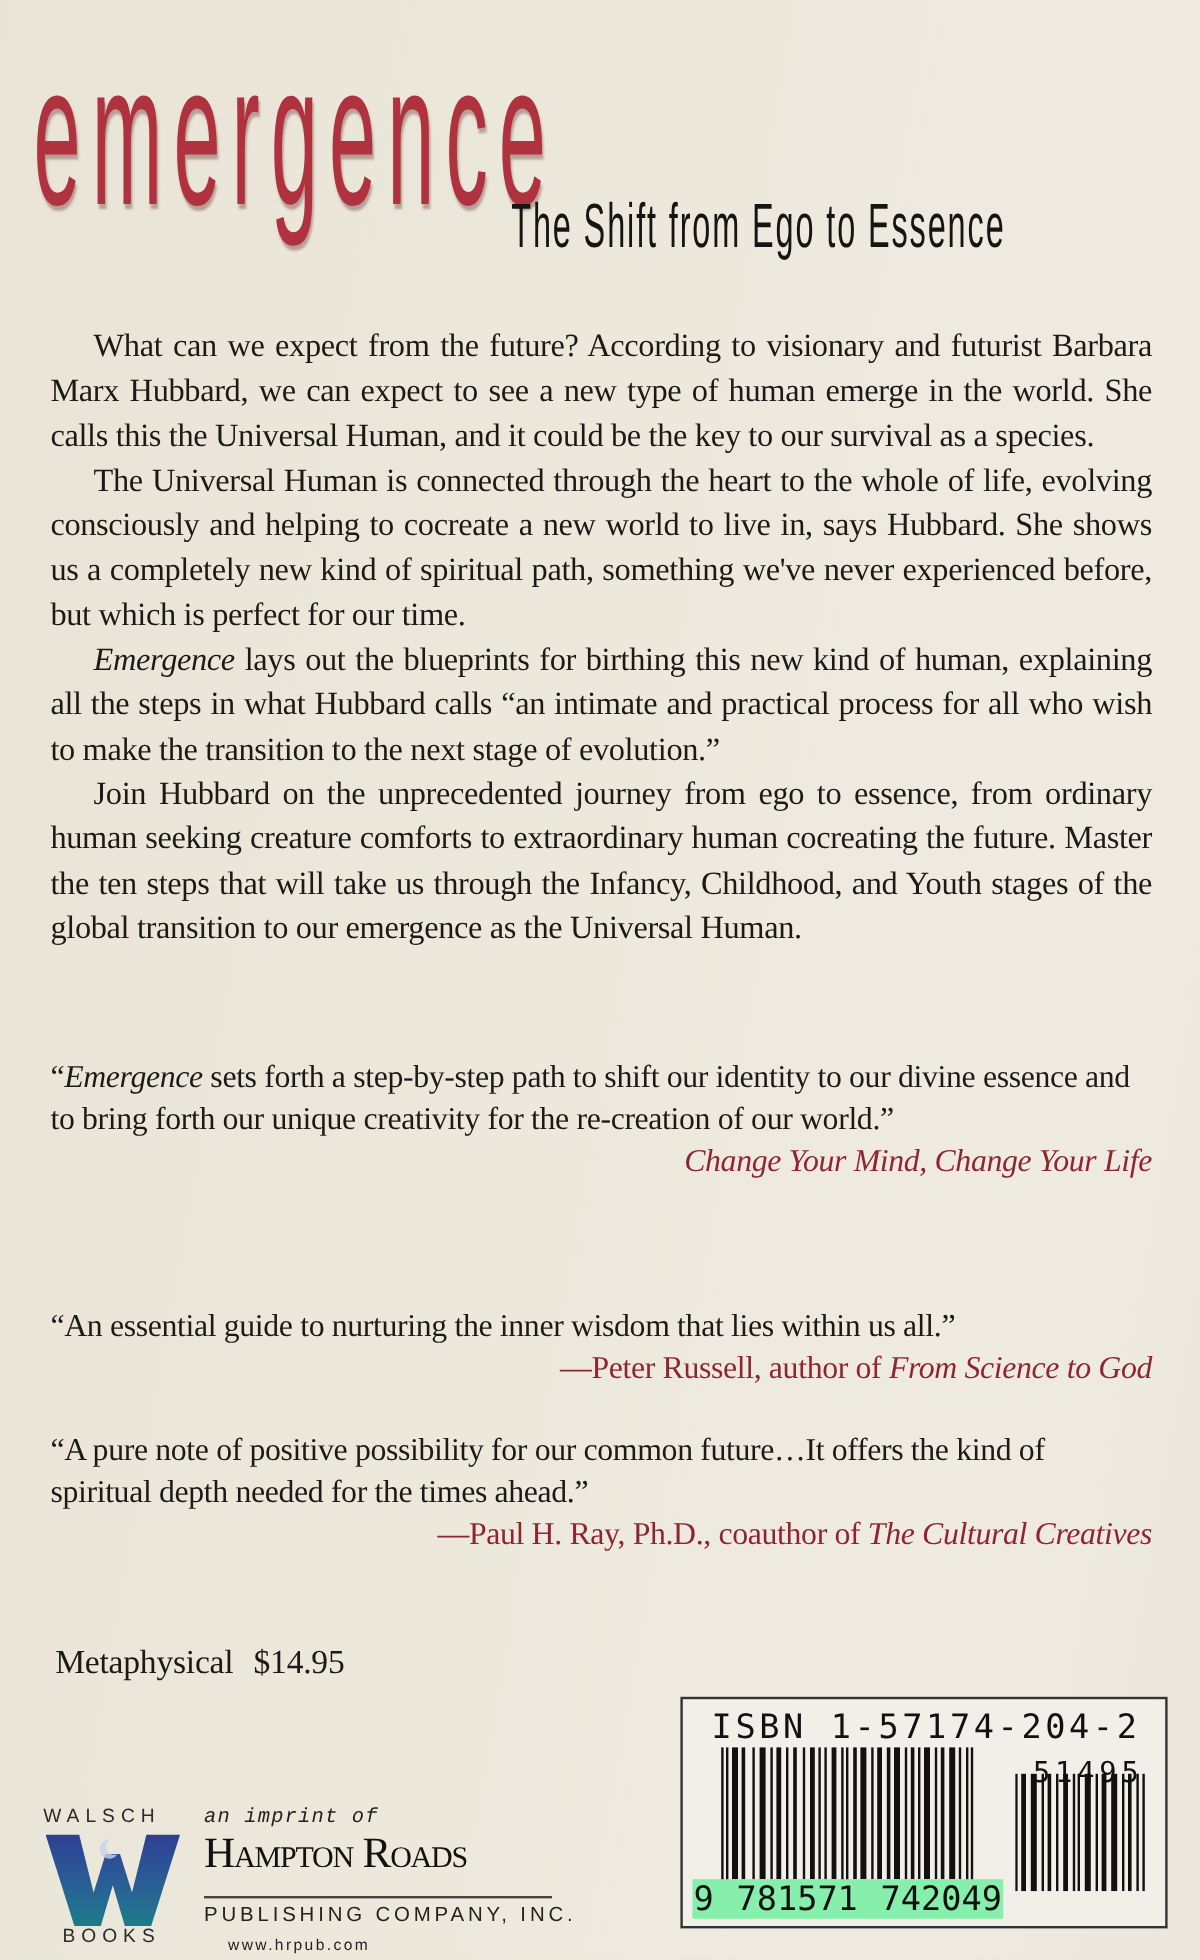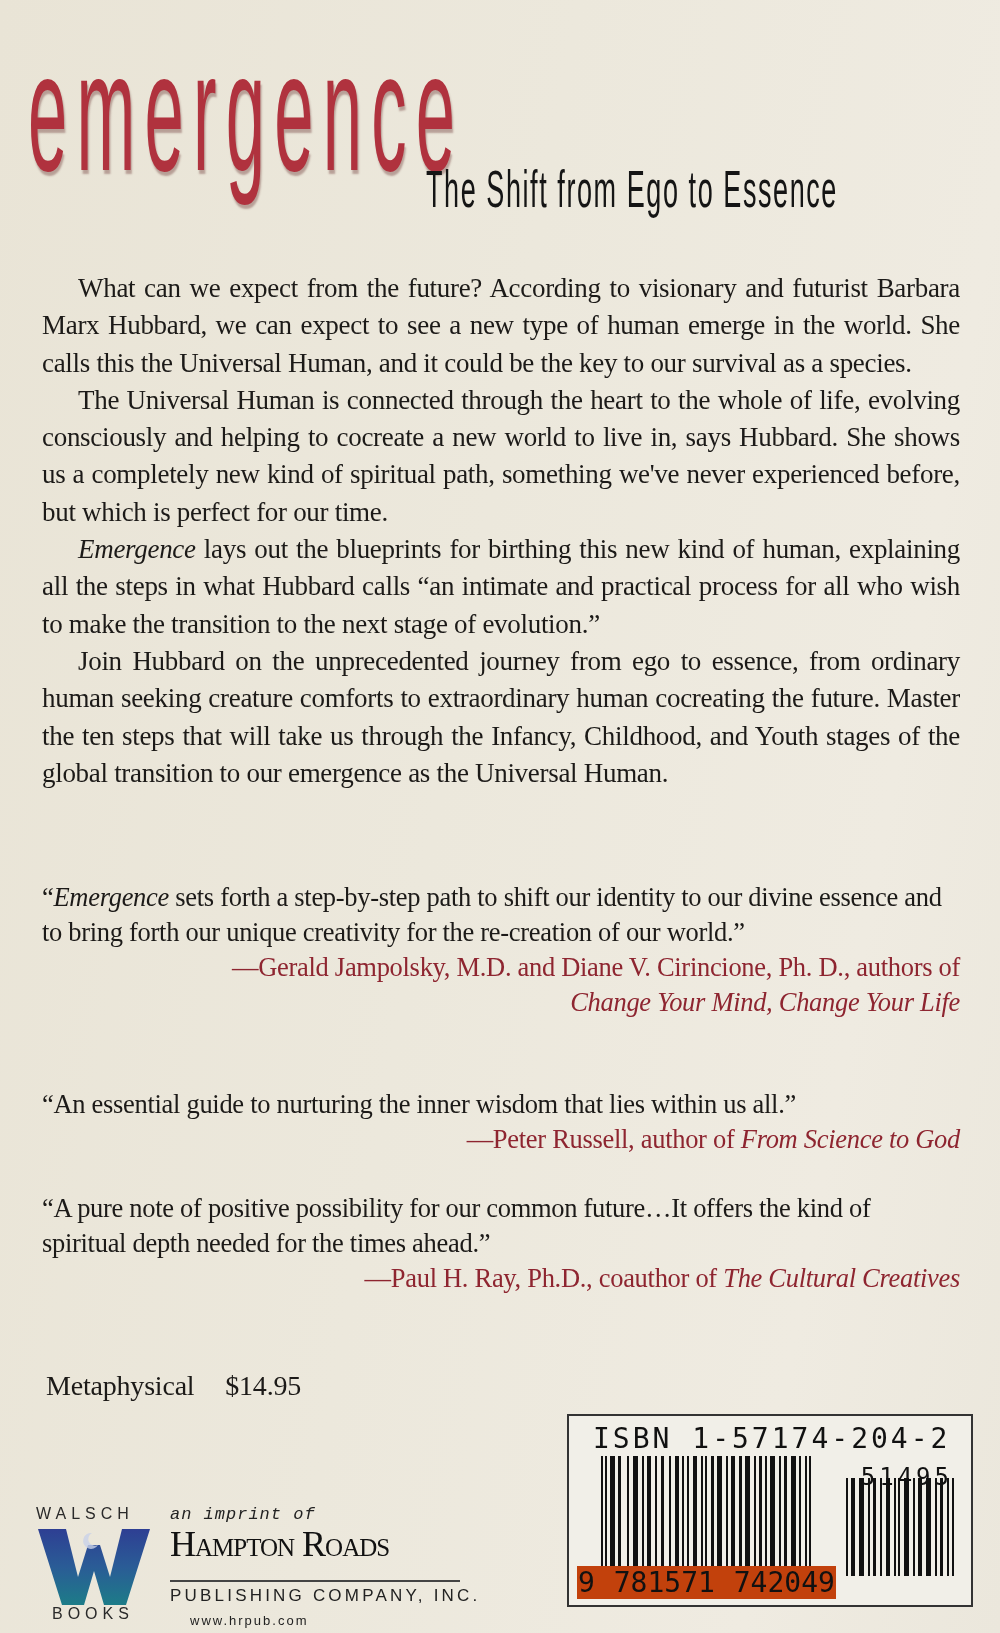--- a/index.html
+++ b/index.html
@@ -48,21 +48,21 @@
       margin: 0; text-align: right; color: #8e2530;
     }
     .quote .attr em, .quote .q-text em { font-style: italic; }
     .q1 { top: 880px; }
     .q2 { top: 1087px; }
     .q3 { top: 1191px; }
     .price {
       position: absolute; left: 46px; top: 1370px;
       font-size: 28px; color: #1c1a18; letter-spacing: -0.2px;
     }
-    .price .cat { margin-right: 24px; }
+    .price .cat { margin-right: 10px; }
     .logo {
       position: absolute; left: 34px; top: 1505px; width: 120px; height: 125px;
     }
     .logo .walsch, .logo .books {
       font-family: "Liberation Sans", "DejaVu Sans", sans-serif;
       font-size: 16px; letter-spacing: 5px; color: #2a2a2a;
       position: absolute; left: 2px;
     }
     .logo .walsch { top: 0; }
     .logo .books { top: 100px; left: 18px; }
@@ -100,40 +100,39 @@
       position: absolute; right: 18px; top: 47px;
       font-family: "DejaVu Sans Mono", "Liberation Mono", monospace;
       font-size: 24px; letter-spacing: 4px; color: #111;
     }
     .bars-main { position: absolute; left: 28px; top: 40px; }
     .bars-addon { position: absolute; left: 277px; top: 62px; }
     .ean {
       position: absolute; left: 8px; top: 150px;
       font-family: "DejaVu Sans Mono", "Liberation Mono", monospace;
       font-size: 28px; letter-spacing: 0px; color: #111;
-      background: #c2410c;
+      background: #86efac;
     }
     .ean span { padding: 0 1px; }
   </style>
 </head>
 <body>
 
 <div class="title">emergence</div>
 <div class="subtitle">The Shift from Ego to Essence</div>
 
 <div class="blurb">
   <p>What can we expect from the future? According to visionary and futurist Barbara Marx Hubbard, we can expect to see a new type of human emerge in the world. She calls this the Universal Human, and it could be the key to our survival as a species.</p>
   <p><span>The Universal Human is connected through the heart to the whole of life, evolving consciously and helping to cocreate a new world to live in, says Hubbard. She shows us a completely new kind of spiritual path, something we've never experienced before, but which is perfect for our time.</span></p>
   <p><em>Emergence</em><span> lays out the blueprints for birthing this new kind of human, explaining all the steps in what Hubbard calls “an intimate and practical process for all who wish to make the transition to the next stage of evolution.”</span></p>
   <p>Join Hubbard on the unprecedented journey from ego to essence, from ordinary human seeking creature comforts to extraordinary human cocreating the future. Master the ten steps that will take us through the Infancy, Childhood, and Youth stages of the global transition to our emergence as the Universal Human.</p>
 </div>
 
 <div class="quote q1">
   <p class="q-text"><span>“</span><em>Emergence</em><span> sets forth a step-by-step path to shift our identity to our divine essence and to bring forth our unique creativity for the re-creation of our world.”</span></p>
-  <p class="attr">—Gerald Jampolsky, M.D. and Diane V. Cirincione, Ph. D., authors of</p>
   <p class="attr"><em>Change Your Mind, Change Your Life</em></p>
 </div>
 
 <div class="quote q2">
   <p class="q-text">“An essential guide to nurturing the inner wisdom that lies within us all.”</p>
   <p class="attr"><span>—Peter Russell, author of </span><em>From Science to God</em></p>
 </div>
 
 <div class="quote q3">
   <p class="q-text">“A pure note of positive possibility for our common future…It offers the kind of spiritual depth needed for the times ahead.”</p>

